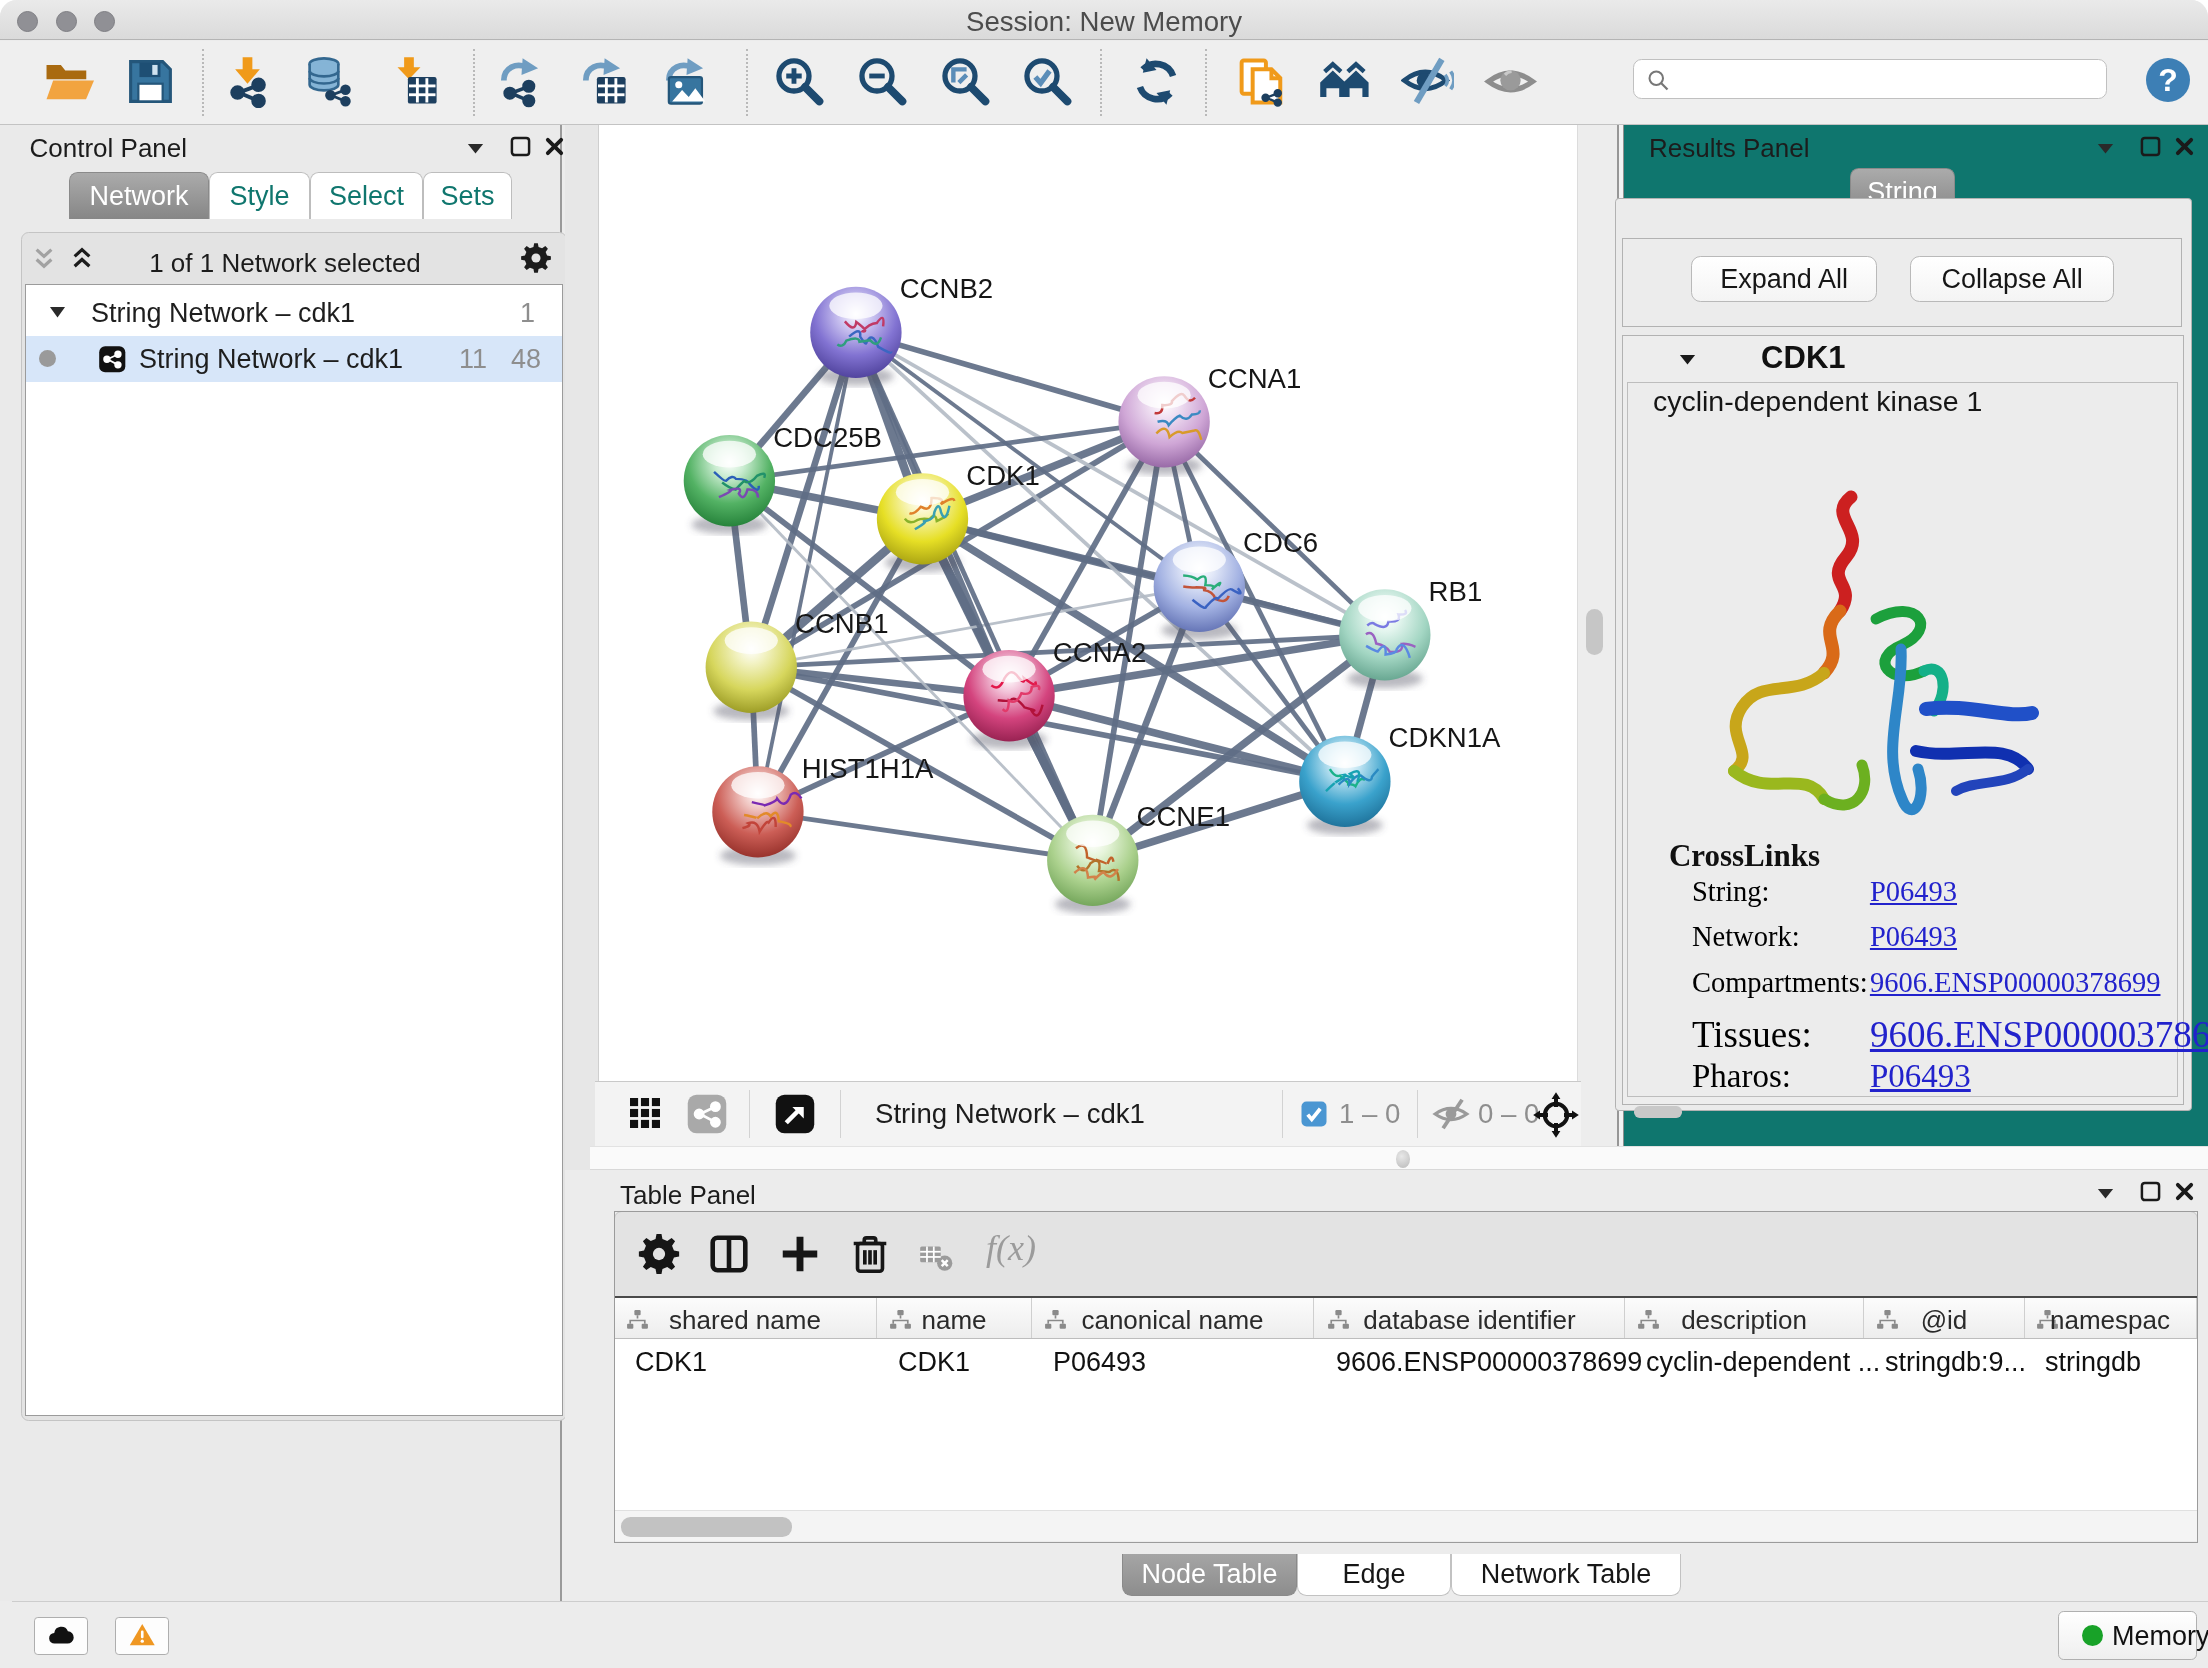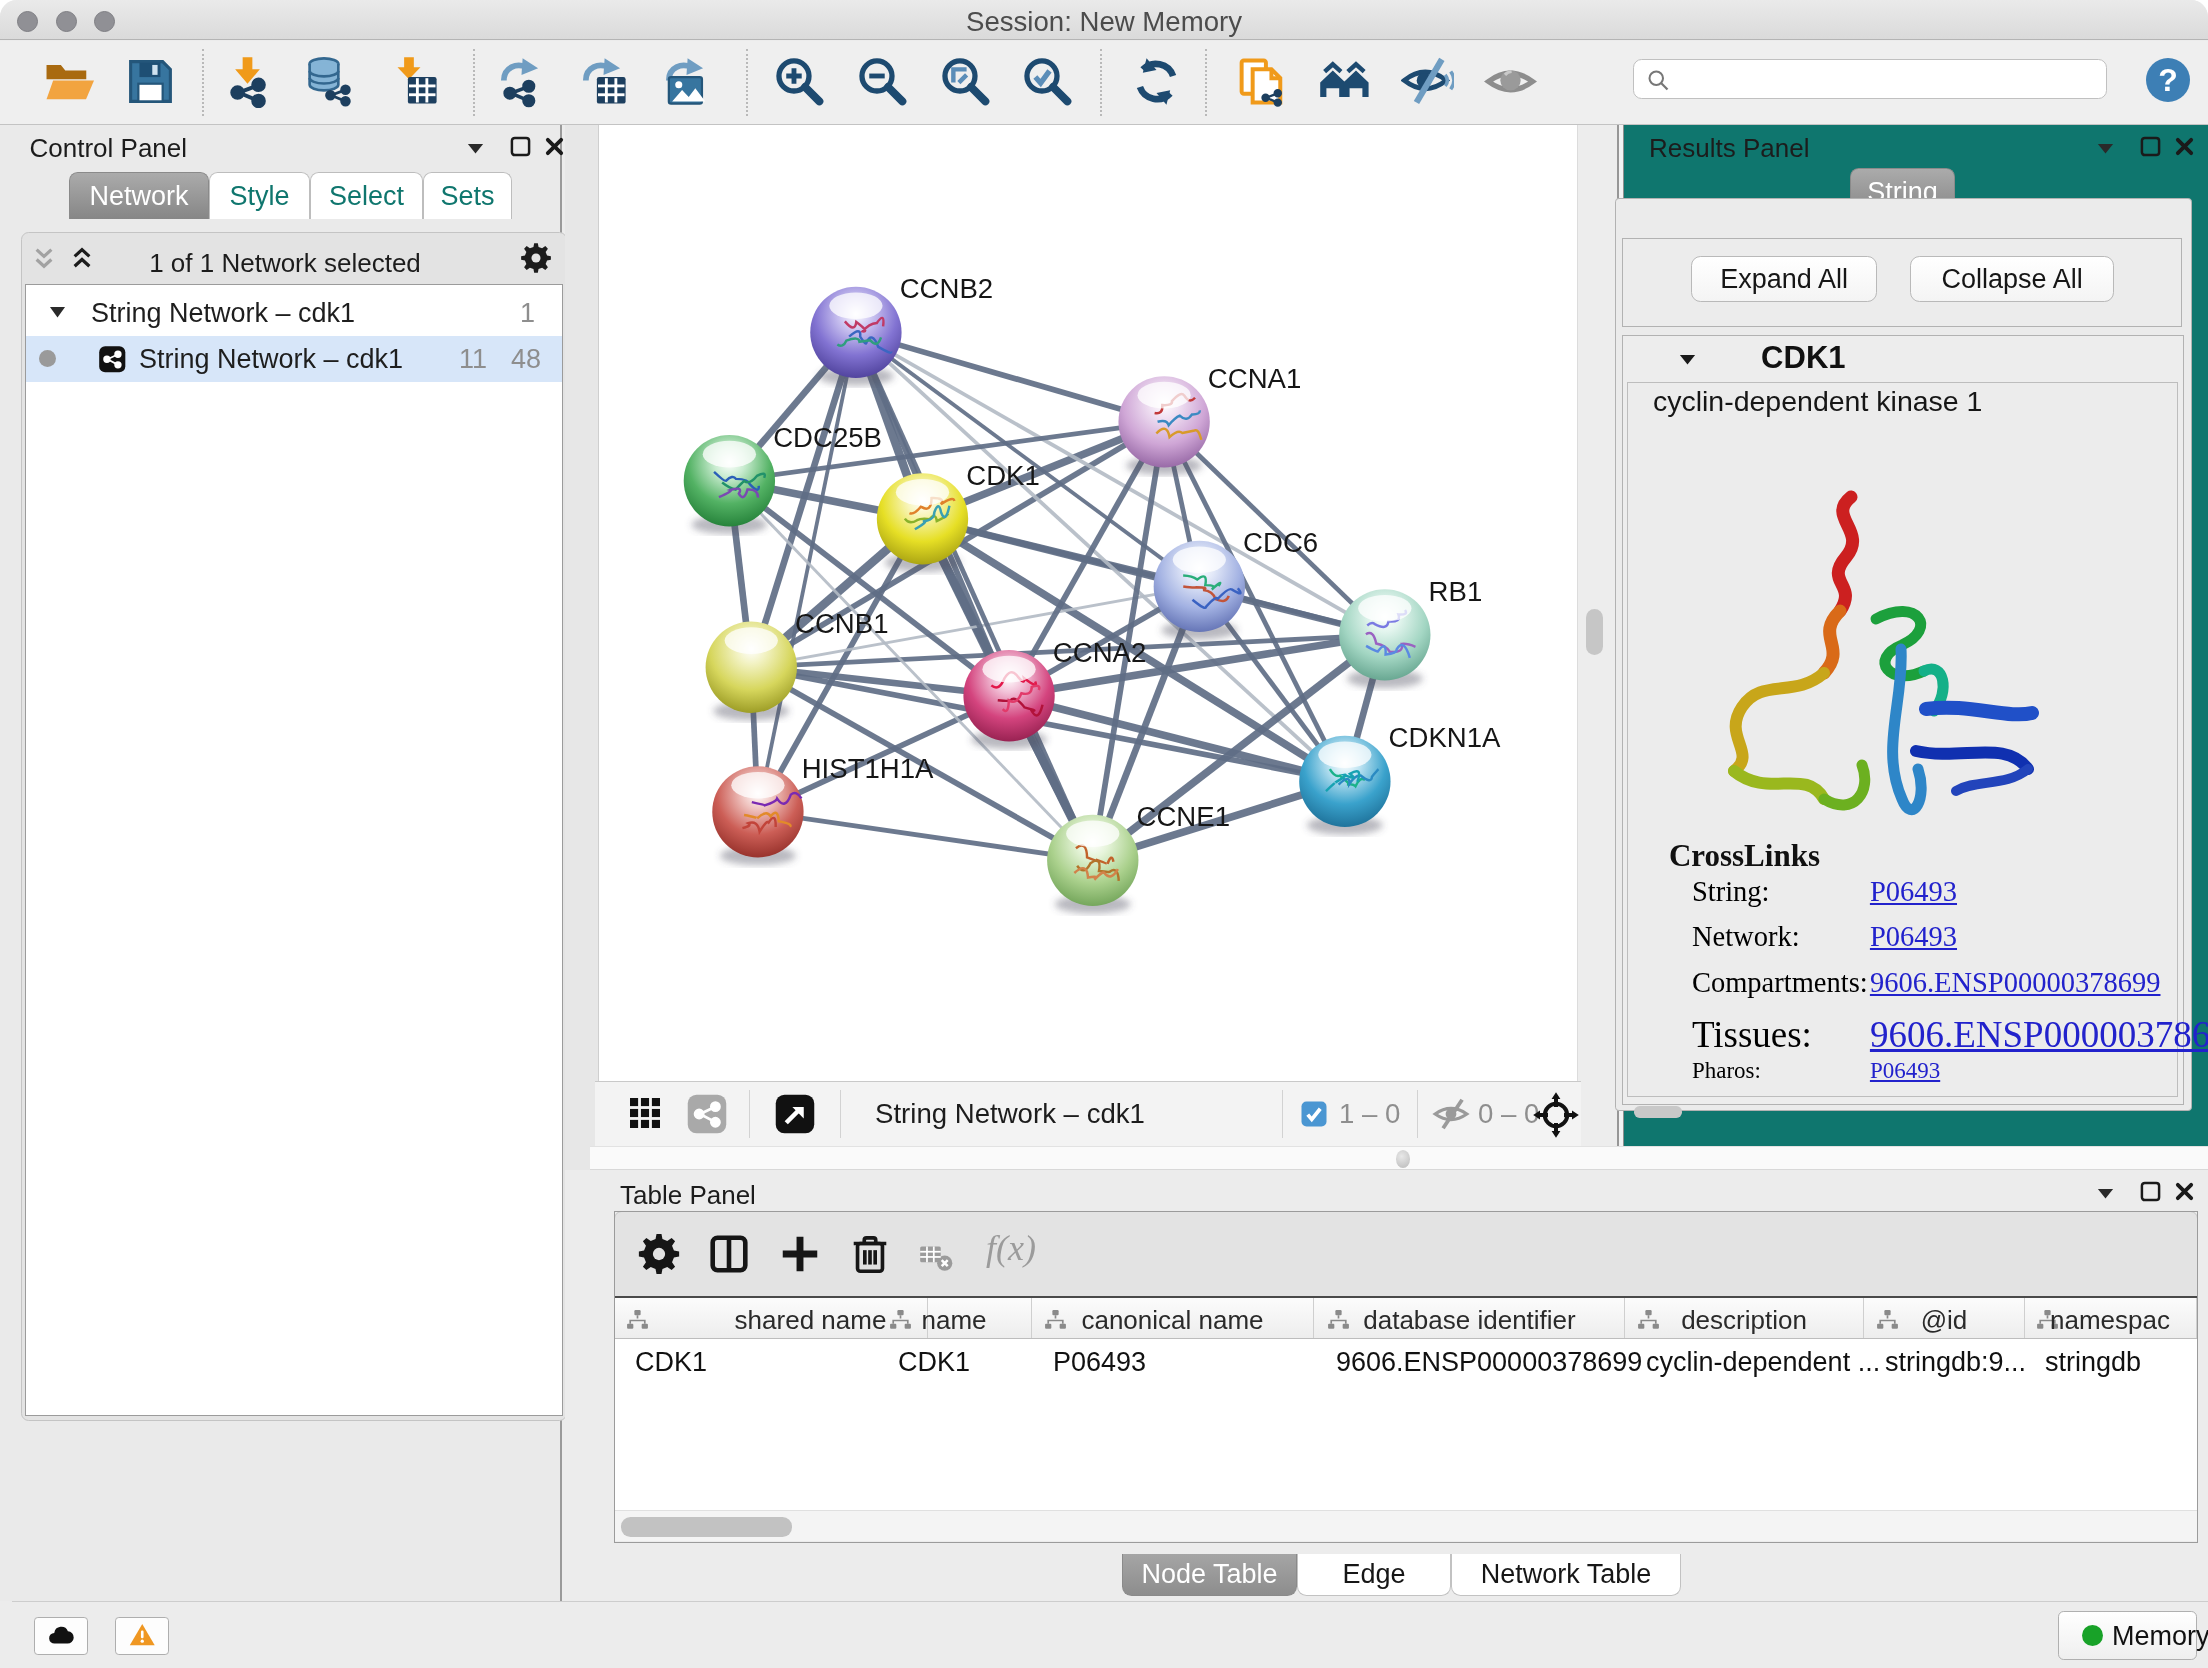--- a/index.html
+++ b/index.html
@@ -655,21 +655,21 @@
             <path d="M240 282 C286 292 330 270 352 300" stroke="#1030b0" stroke-width="12"></path>
             <path d="M352 300 C330 318 300 310 280 322" stroke="#2244bb" stroke-width="10"></path>
           </g>
         </svg>
         <div class="serif" style="position:absolute;left:41px;top:455px;font-size:31px;font-weight:bold;color:#111">CrossLinks</div>
         <div id="crosslinks">
             <div class="serif" style="position: absolute; left: 64px; top: 493px; width: 476px; font-size: 28.5px;"><span>String:</span><span class="link" style="position: absolute; left: 178px;">P06493</span></div>
             <div class="serif" style="position: absolute; left: 64px; top: 538px; width: 476px; font-size: 28.5px;"><span>Network:</span><span class="link" style="position: absolute; left: 178px;">P06493</span></div>
             <div class="serif" style="position: absolute; left: 64px; top: 584px; width: 476px; font-size: 28.5px;"><span>Compartments:</span><span class="link" style="position: absolute; left: 178px;">9606.ENSP00000378699</span></div>
             <div class="serif" style="position: absolute; left: 64px; top: 630px; width: 476px; font-size: 37px;"><span>Tissues:</span><span class="link" style="position: absolute; left: 178px;">9606.ENSP00000378699</span></div>
-            <div class="serif" style="position: absolute; left: 64px; top: 675px; width: 476px; font-size: 23px;"><span>Pharos:</span><span class="link" style="position: absolute; left: 178px;">P06493</span></div>
+            <div class="serif" style="position: absolute; left: 64px; top: 675px; width: 476px; font-size: 33px;"><span>Pharos:</span><span class="link" style="position: absolute; left: 178px;">P06493</span></div>
           </div>
         <div style="position:absolute;left:5.7px;top:723px;width:48px;height:12.4px;border-radius:5.7px;background:#c8c8c8"></div>
       </div>
     </div>
   </div>
 
   <div id="tablepanel">
     <div class="panel-title" style="position:absolute;left:55px;top:9.5px">Table Panel</div>
     <div class="ph-ico" style="left:1531px;top:17px">
         <svg width="19" height="13.3" viewBox="0 0 20 14">
@@ -719,21 +719,21 @@
               <line x1="2" y1="9.3" x2="15" y2="9.3"></line>
               <line x1="2" y1="12.6" x2="15" y2="12.6"></line>
               <line x1="6.3" y1="6" x2="6.3" y2="16"></line>
               <line x1="10.6" y1="6" x2="10.6" y2="16"></line>
             </g>
             <path d="M15.6 14.6l3.8 3.8M19.4 14.6l-3.8 3.8" stroke="#fff" stroke-width="1.6"></path>
           </svg></div>
       <div style="position:absolute;left:371px;top:15px;font-size:36px;color:#9b9b9b;font-family:'Liberation Serif',serif;font-style:italic">f(x)</div>
     </div>
     <div class="thead" id="thead">
-        <div class="th" style="left: 0px; width: 314px; padding-left: 40px;">
+        <div class="th" style="left: 0px; width: 263px;">
           <svg viewBox="0 0 24 24">
             <g fill="#8a8a8a">
               <rect x="9" y="2" width="6" height="5" rx="1"></rect>
               <rect x="2" y="15" width="6" height="5" rx="1"></rect>
               <rect x="16" y="15" width="6" height="5" rx="1"></rect>
               <path d="M12 7v3M5 15v-3h14v3M5 12h14" stroke="#8a8a8a" stroke-width="1.6" fill="none"></path>
             </g>
           </svg>
           <div class="lab">shared name</div>
         </div>

